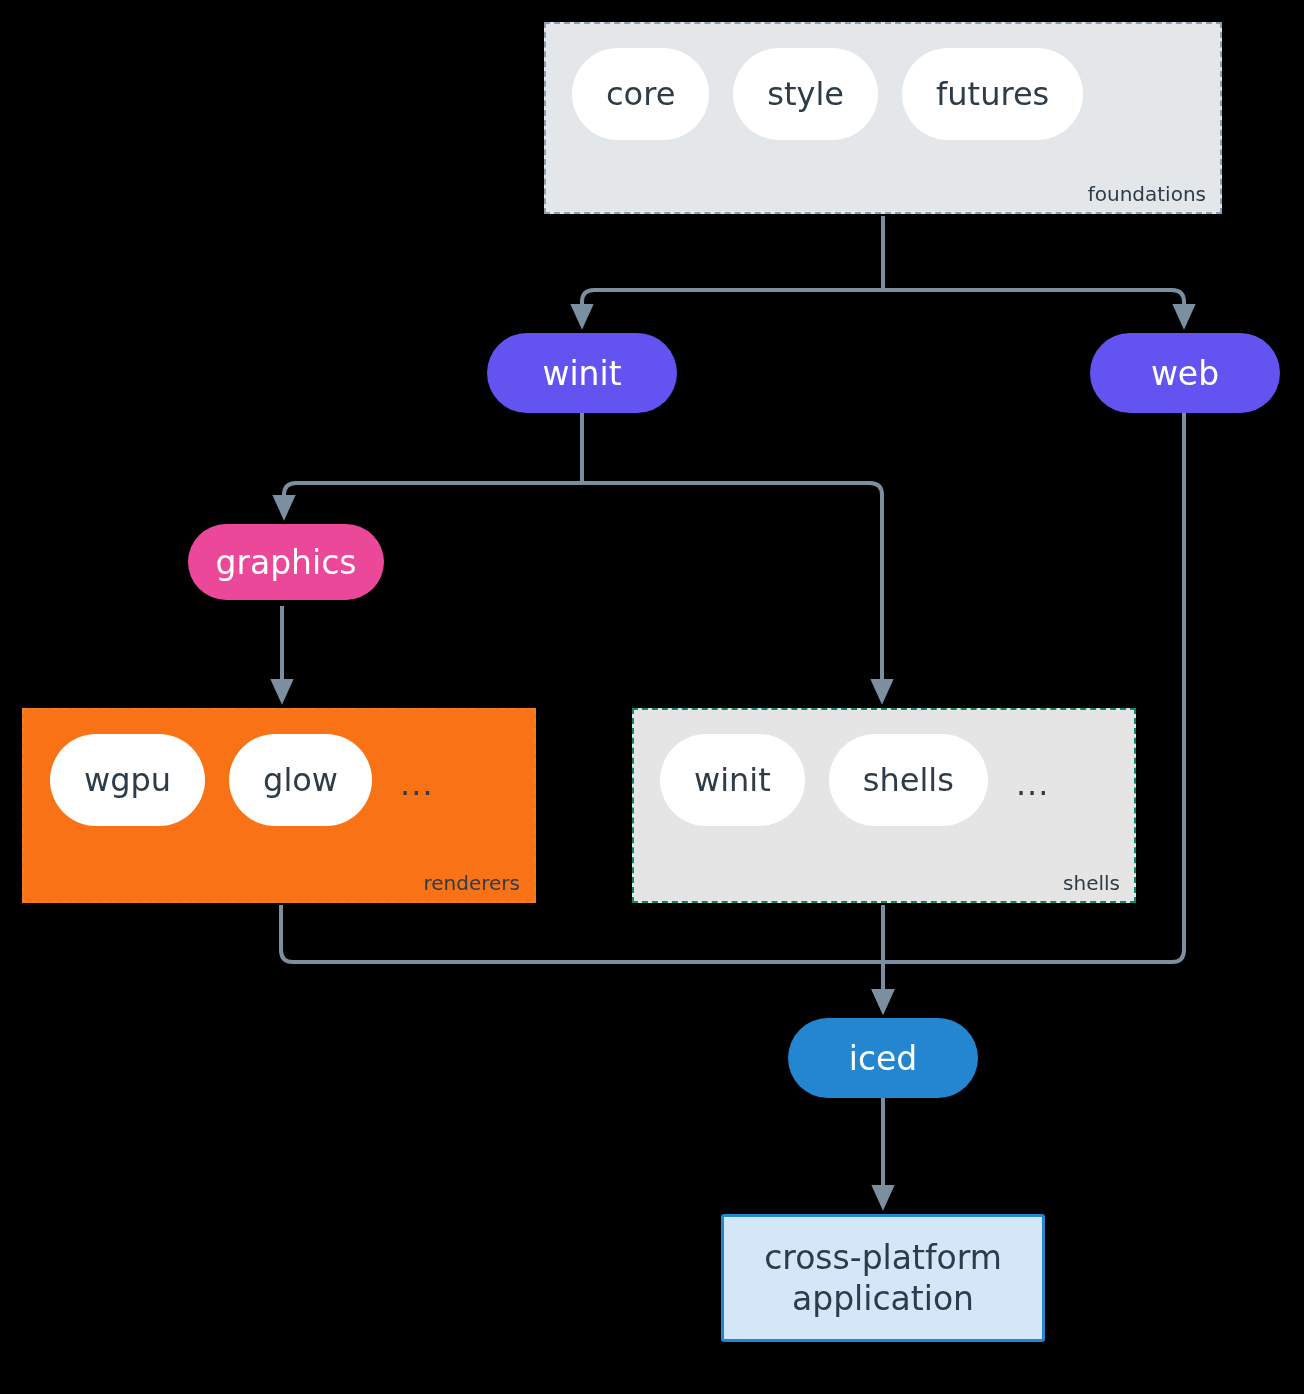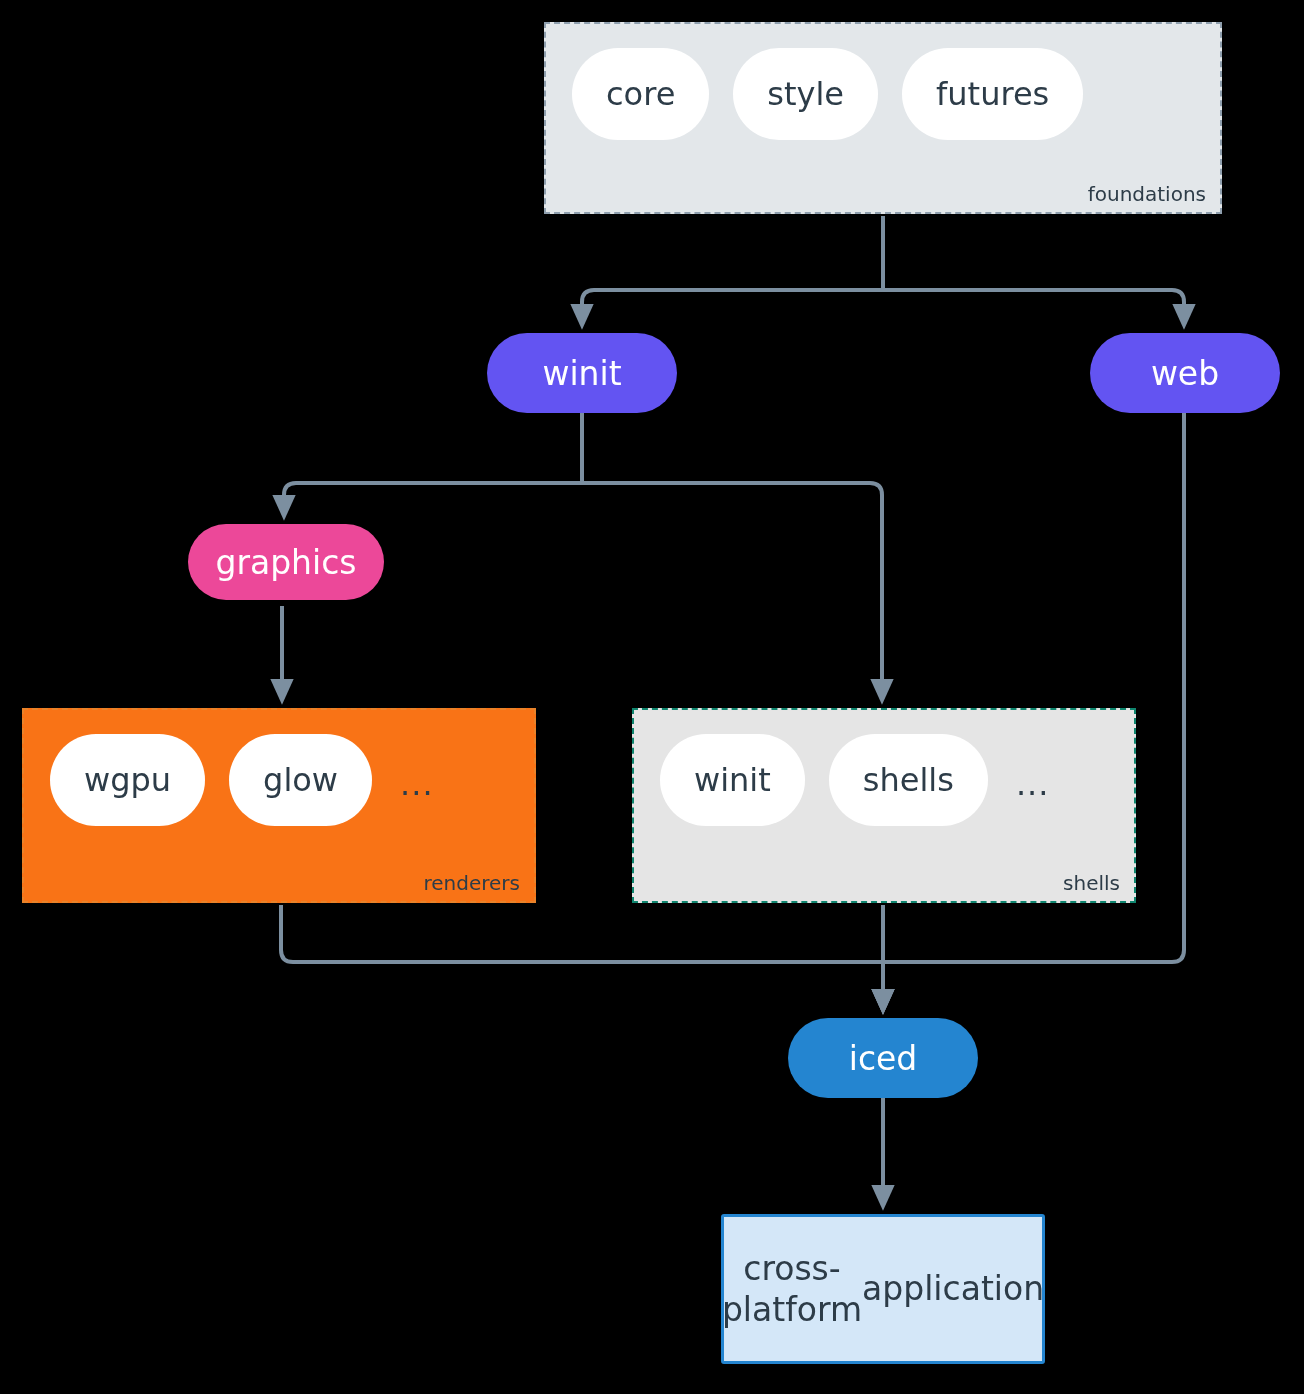--- a/index.html
+++ b/index.html
@@ -145,26 +145,27 @@
     height: 80px;
     background: #2485d0;
   }
 
   
   #node-app {
     position: absolute;
     left: 721px;
     top: 1214px;
     width: 324px;
-    height: 150px;
+    height: 128px;
     box-sizing: border-box;
     background: #d4e7f8;
     border: 3px solid #2485d0;
     border-radius: 3px;
     display: flex;
+    flex-direction: column;
     align-items: center;
     justify-content: center;
     color: #2d3c48;
     font-size: 33px;
     line-height: 1.25;
     text-align: center;
   }
 </style>
 </head>
 <body>

